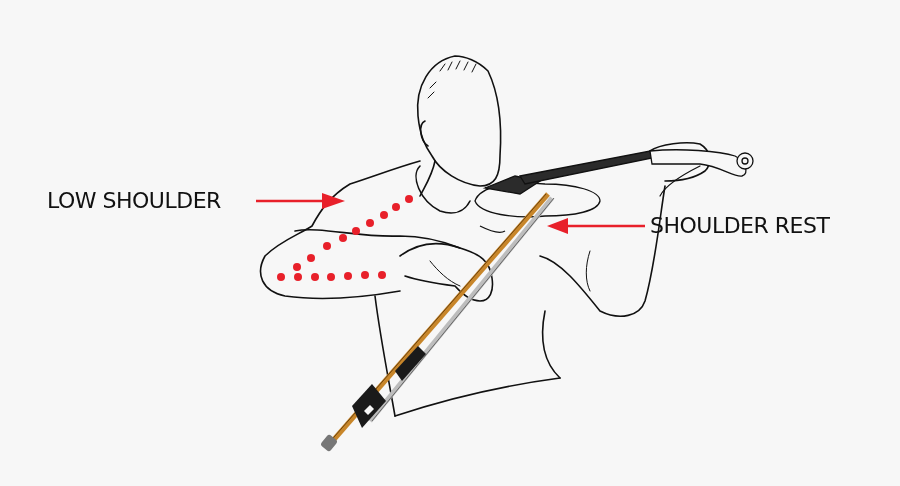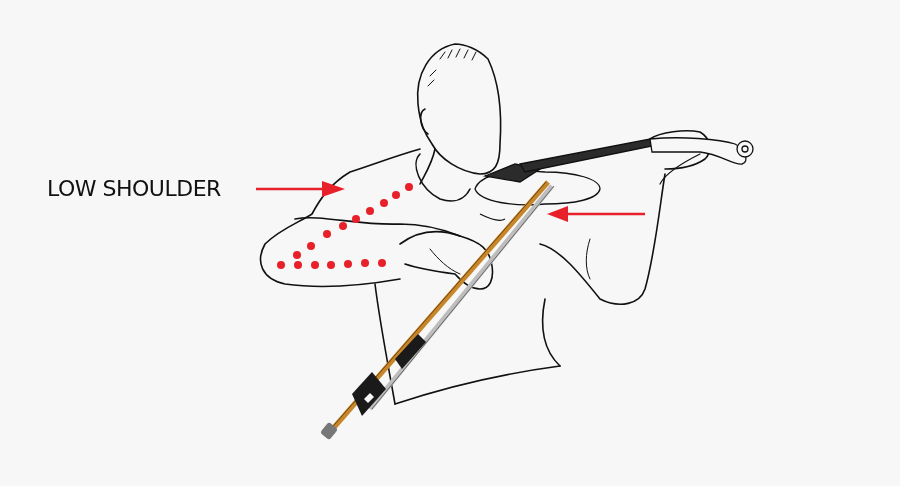--- a/index.html
+++ b/index.html
@@ -2,21 +2,21 @@
 <html><head>
   <meta charset="utf-8">
   <style>
     html, body { margin: 0; padding: 0; }
     body {
       width: 900px; height: 486px; overflow: hidden;
       background: #f7f7f7;
       font-family: "Liberation Sans", "DejaVu Sans", sans-serif;
       position: relative;
     }
-    .stage { position: absolute; left: 0; top: 4px; width: 900px; height: 346px; }
+    .stage { position: absolute; left: 0; top: 16px; width: 900px; height: 346px; }
     .label {
       position: absolute;
       font-family: "DejaVu Sans", "Liberation Sans", sans-serif;
       font-size: 22px;
       color: #111;
       letter-spacing: -0.5px;
       white-space: nowrap;
     }
     #label-low { left: 47px; top: 172px; }
     #label-rest { left: 650px; top: 197px; }
@@ -100,13 +100,14 @@
       <circle cx="298" cy="261" r="4"></circle>
       <circle cx="315" cy="261" r="4"></circle>
       <circle cx="331" cy="261" r="4"></circle>
       <circle cx="348" cy="260" r="4"></circle>
       <circle cx="365" cy="259" r="4"></circle>
       <circle cx="382" cy="259" r="4"></circle>
     </g>
   </svg>
 
   <div class="label" id="label-low">LOW SHOULDER</div>
+  <div class="label" id="label-rest">SHOULDER REST</div>
 </div>
 
 </body></html>

